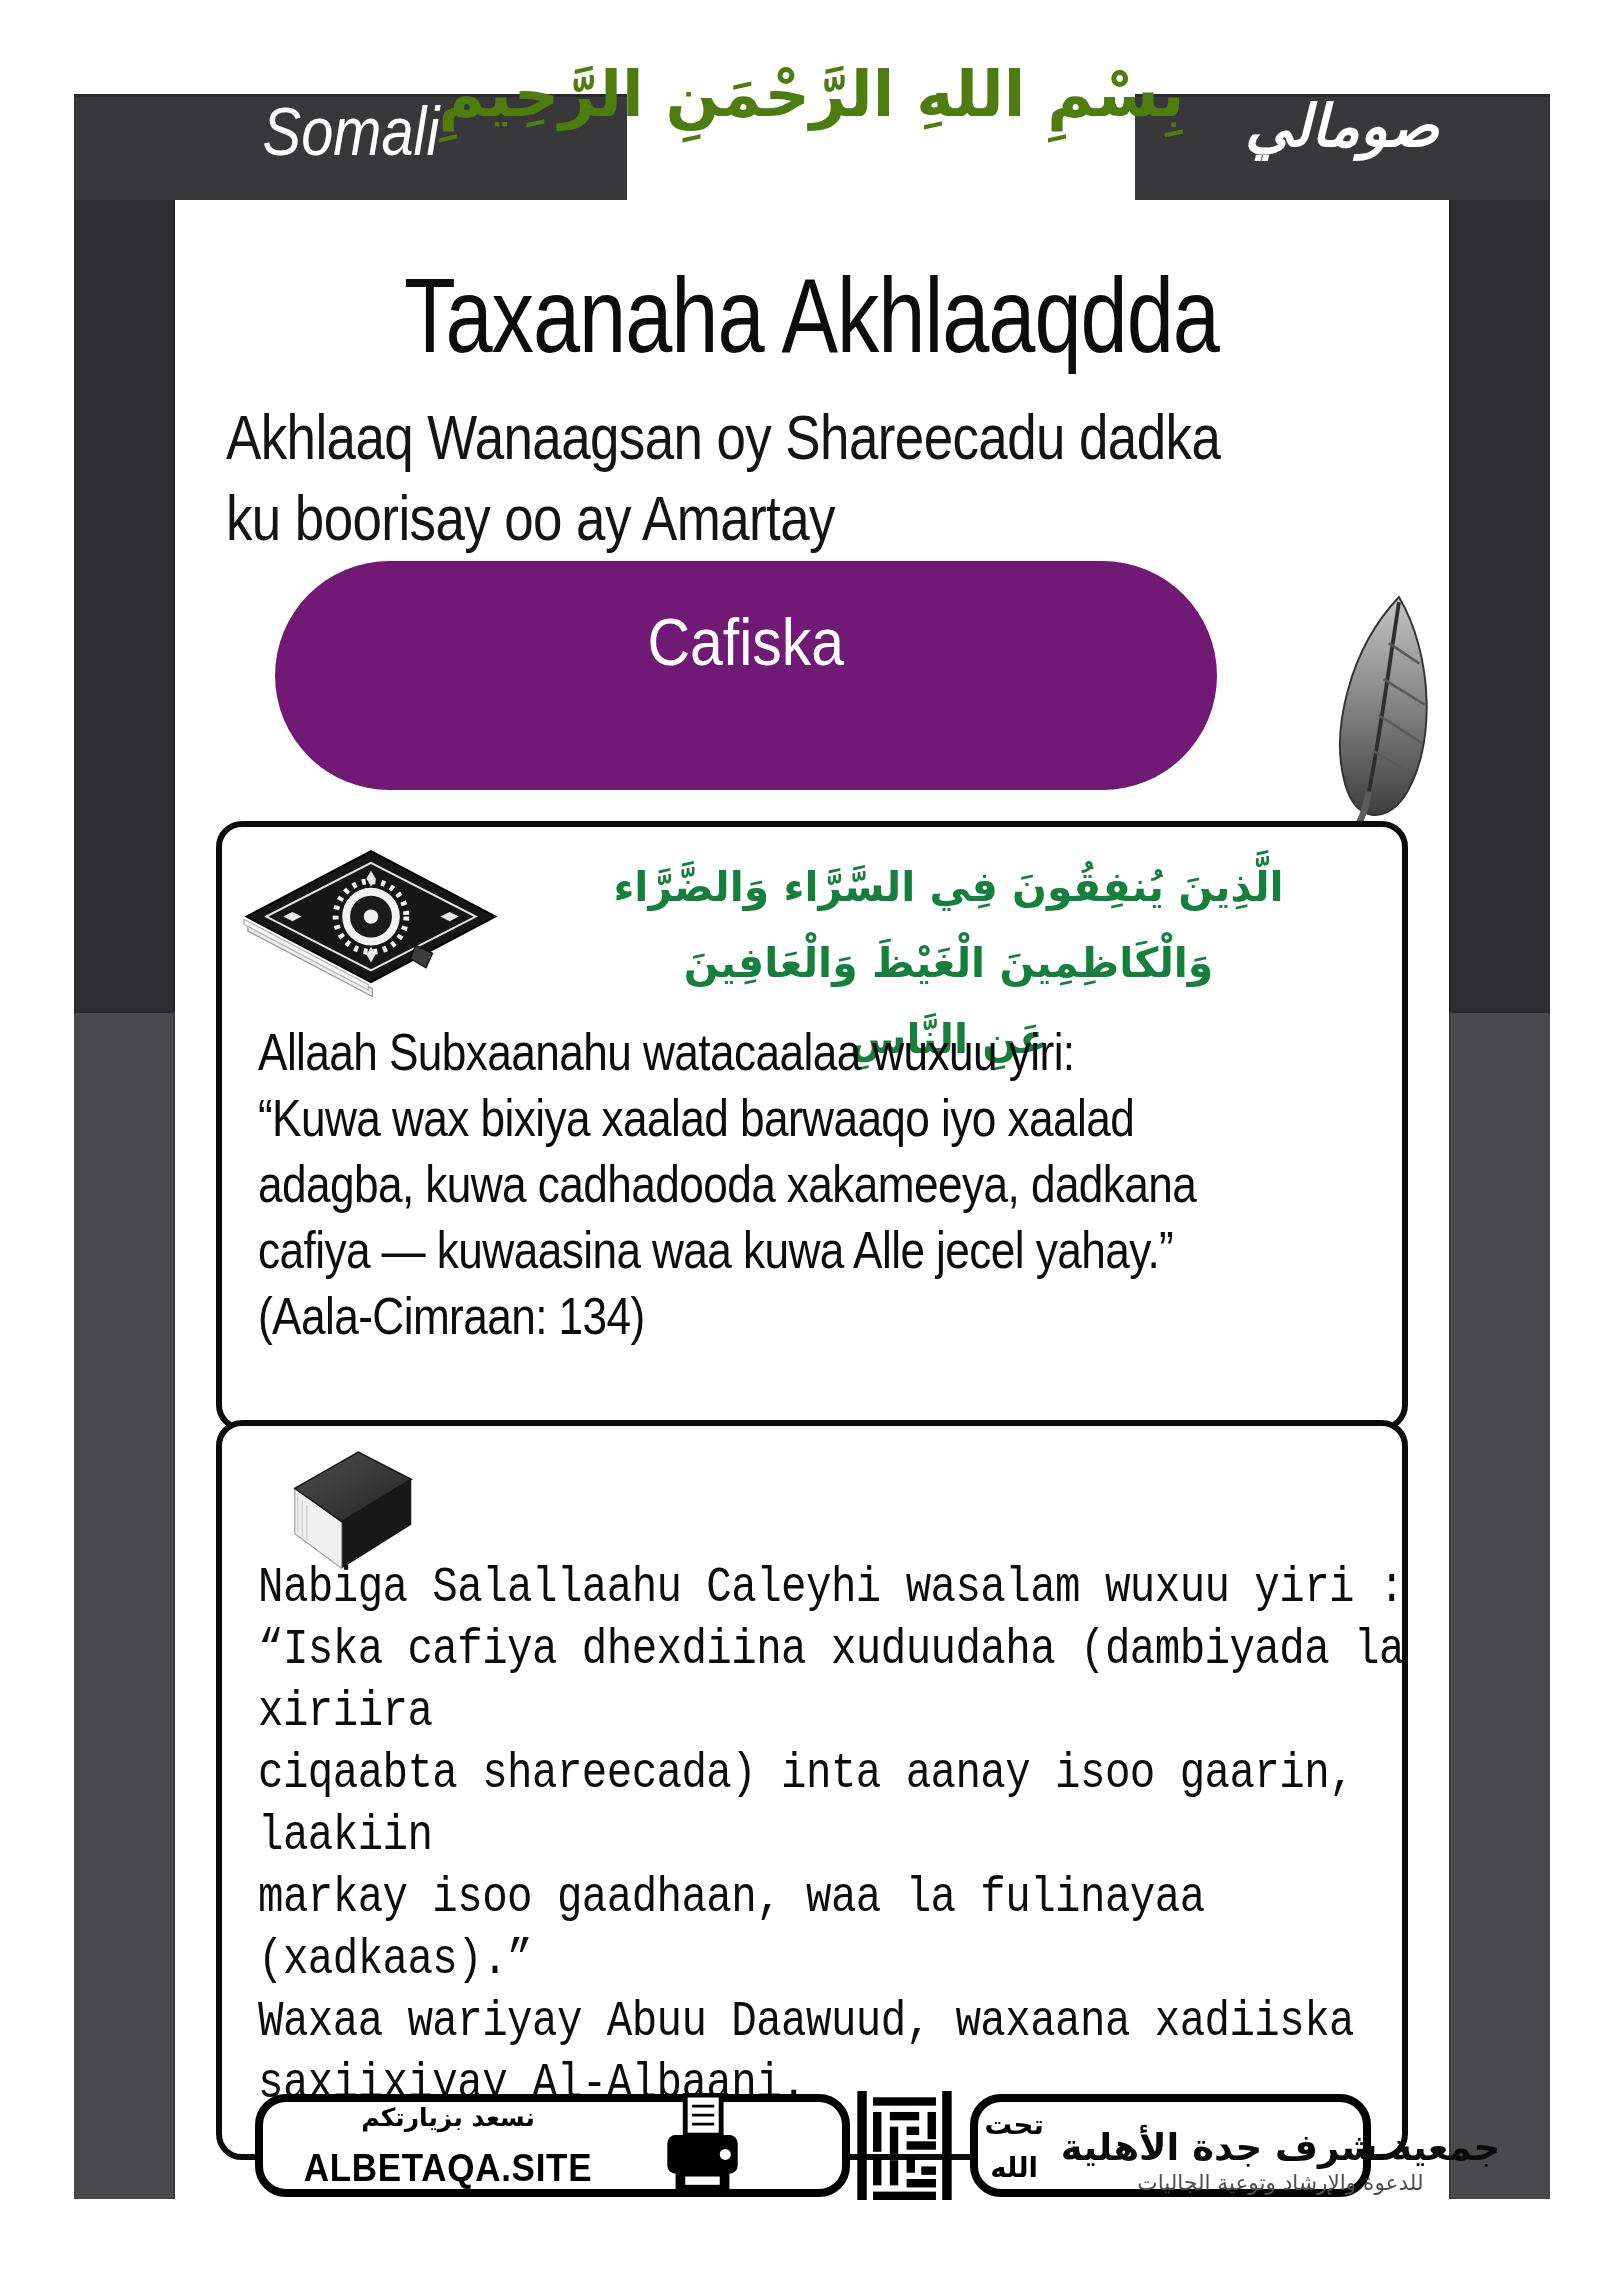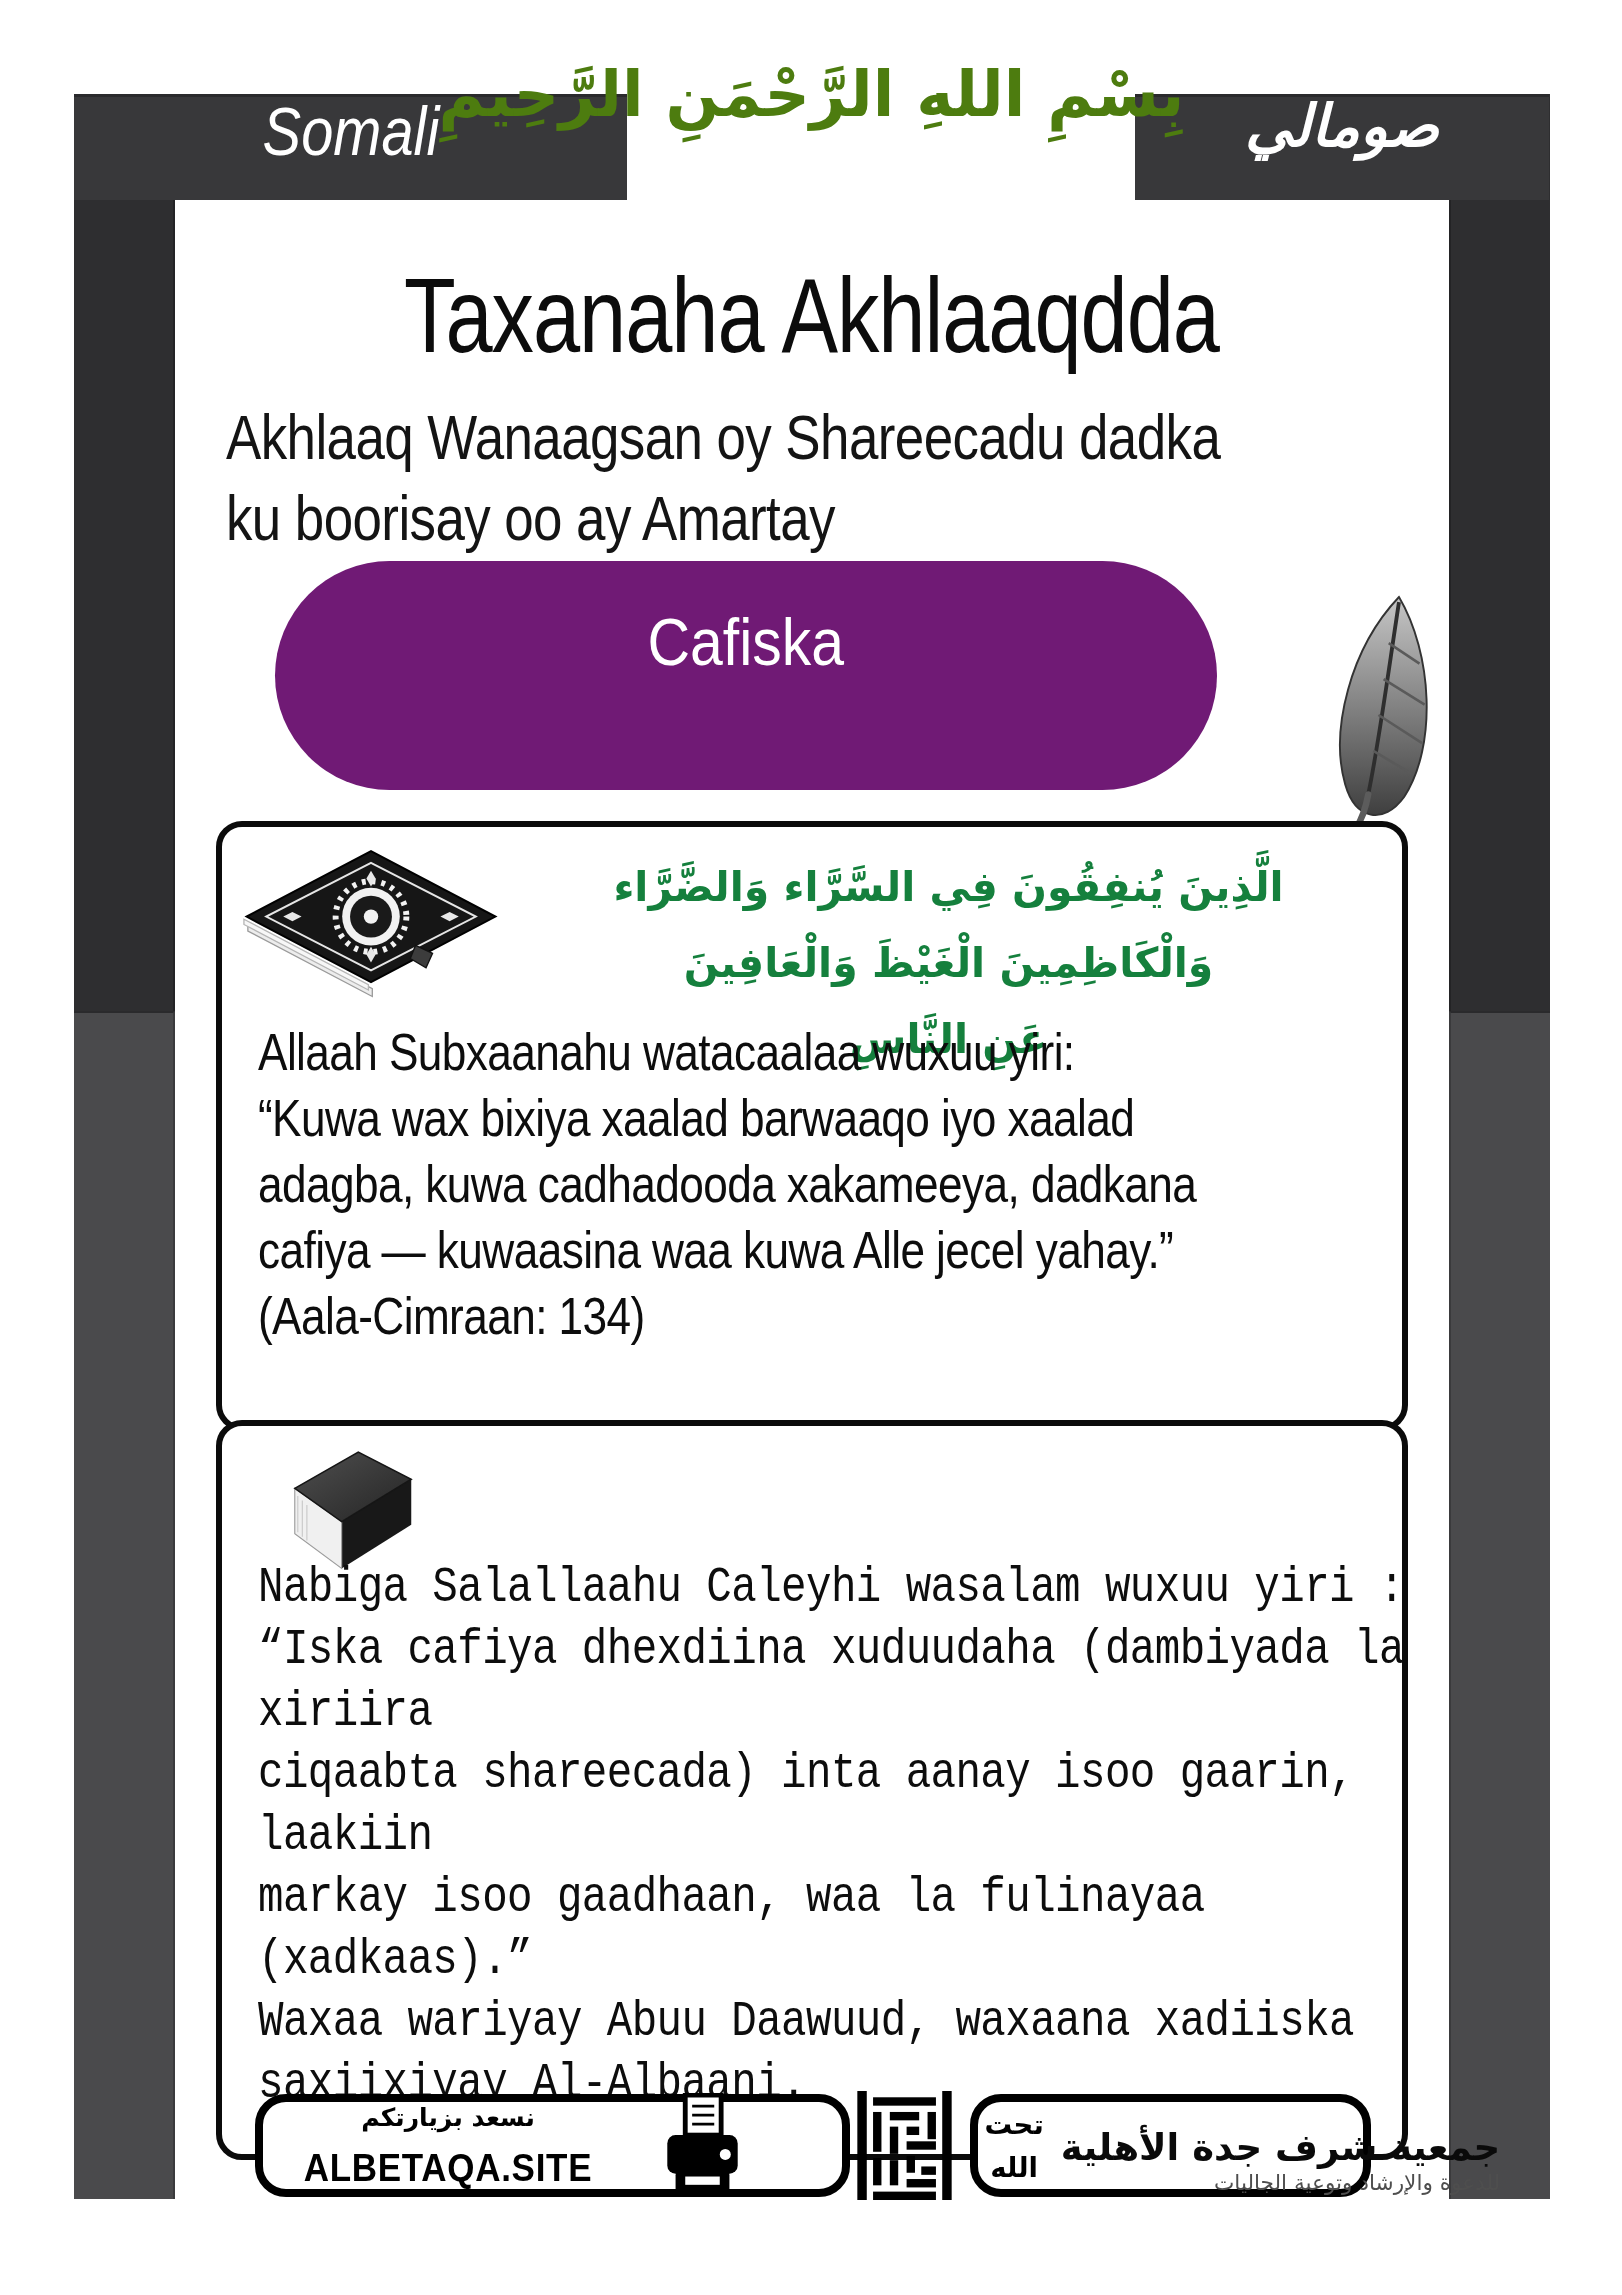--- a/index.html
+++ b/index.html
@@ -110,21 +110,21 @@
   .footer-right-inner{
     position:absolute;inset:0;display:flex;flex-direction:row-reverse;
     align-items:center;direction:rtl;
   }
   .supervision{
     font-family:"DejaVu Sans",sans-serif;font-weight:bold;
     font-size:27.5px;line-height:1.55;color:#000;
     white-space:pre-line;text-align:center;
     padding:0 17px 0 6.5px;
   }
-  .org-block{flex:1;direction:rtl;margin-top:32px;}
+  .org-block{flex:1;text-align:center;direction:rtl;margin-top:32px;}
   .org-name{
     font-family:"DejaVu Sans",sans-serif;font-weight:bold;
     font-size:37px;line-height:1.15;color:#0a0a0a;white-space:nowrap;
   }
   .org-sub{
     font-family:"DejaVu Sans",sans-serif;
     font-size:21.6px;color:#4e4e4e;line-height:1.2;white-space:nowrap;
   }
 </style>
 </head>

